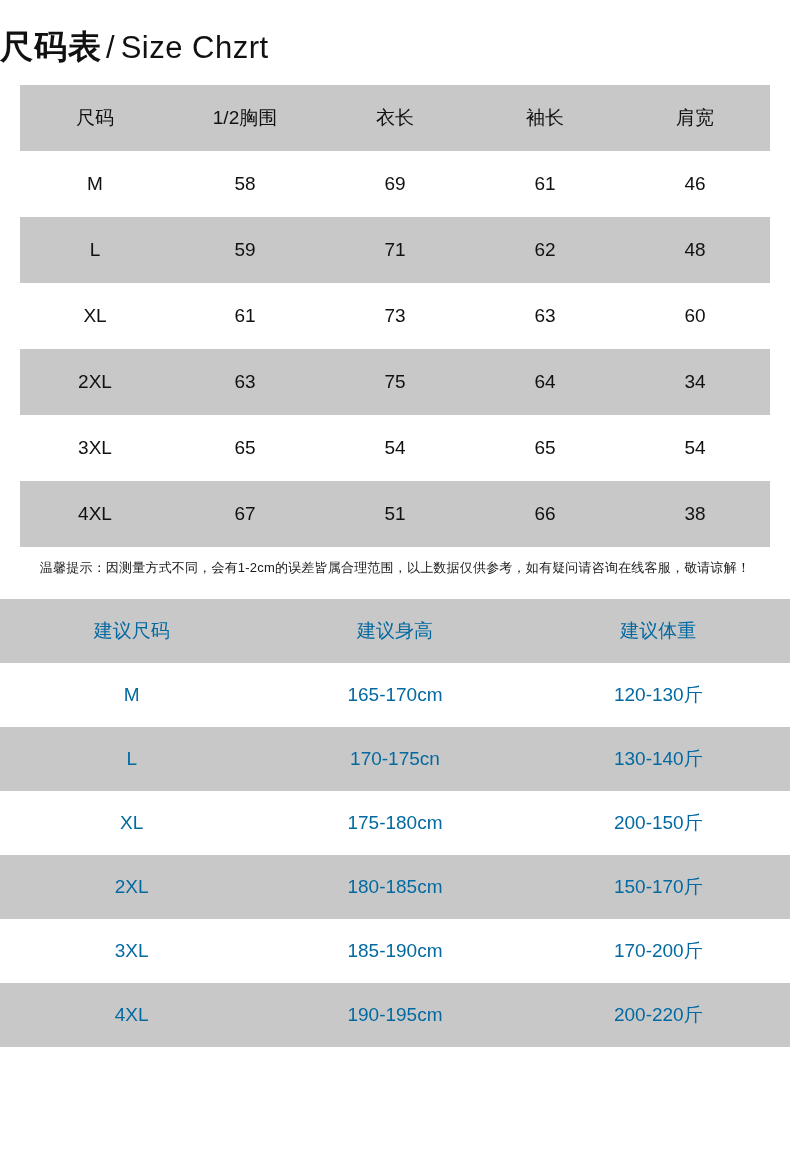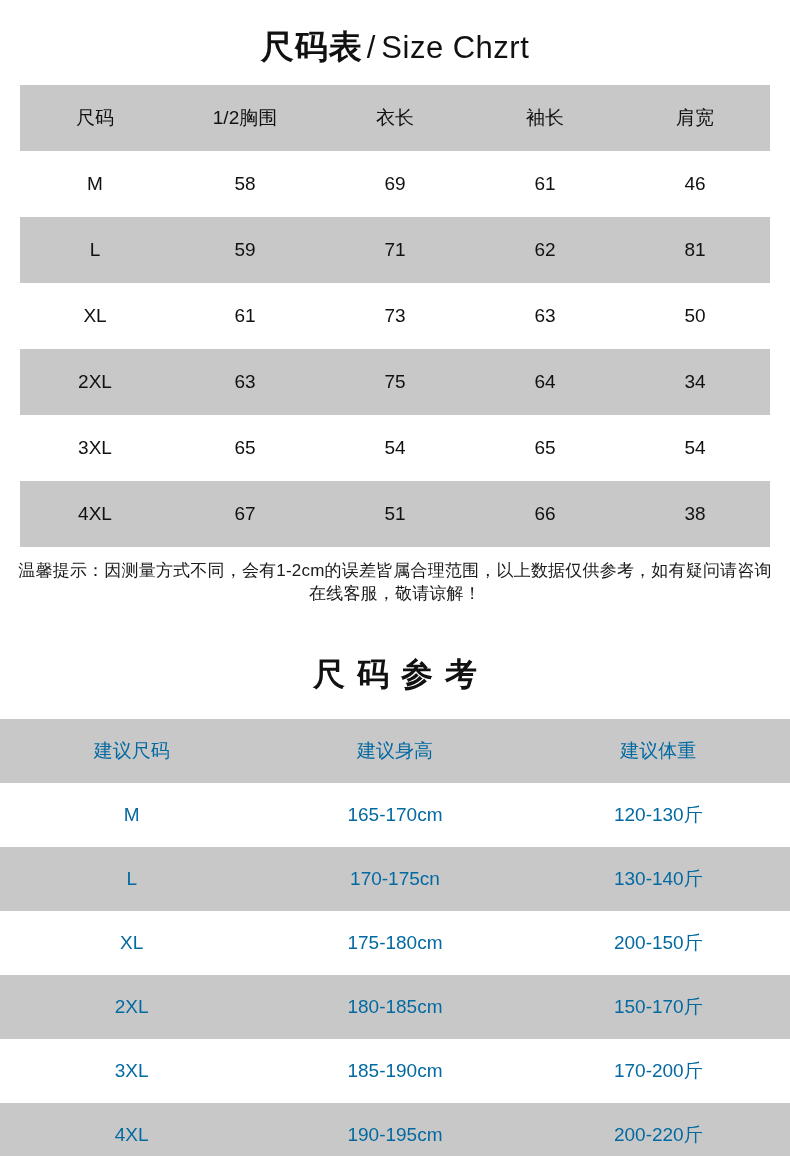--- a/index.html
+++ b/index.html
@@ -15,21 +15,20 @@
     overflow: hidden;
   }
   .page {
     position: relative;
     width: 790px;
     height: 1156px;
   }
 
   
   .title1 {
-    text-align: center;
     font-size: 33px;
     line-height: 1;
     padding-top: 30px;
     white-space: nowrap;
   }
   .title1 .cn {
     font-weight: bold;
     letter-spacing: 1px;
   }
   .title1 .sep {
@@ -69,21 +68,21 @@
     background: #ffffff;
   }
   .t1 thead th {
     font-size: 19px;
   }
 
   
   .note {
     margin-top: 12px;
     text-align: center;
-    font-size: 17px;
+    font-size: 13px;
     color: #1a1a1a;
     letter-spacing: 0.2px;
     padding: 0 18px;
   }
 
   
   .title2 {
     text-align: center;
     font-size: 32px;
     font-weight: bold;
@@ -138,28 +137,28 @@
           <td>58</td>
           <td>69</td>
           <td>61</td>
           <td>46</td>
         </tr>
         <tr class="row-shade">
           <td>L</td>
           <td>59</td>
           <td>71</td>
           <td>62</td>
-          <td>81</td>
+          <td>48</td>
         </tr>
         <tr class="row-plain">
           <td>XL</td>
           <td>61</td>
           <td>73</td>
           <td>63</td>
-          <td>50</td>
+          <td>60</td>
         </tr>
         <tr class="row-shade">
           <td>2XL</td>
           <td>63</td>
           <td>75</td>
           <td>64</td>
           <td>34</td>
         </tr>
         <tr class="row-plain">
           <td>3XL</td>
@@ -174,21 +173,20 @@
           <td>51</td>
           <td>66</td>
           <td>38</td>
         </tr>
       </tbody>
     </table>
   </div>
 
   <div class="note">温馨提示：因测量方式不同，会有1-2cm的误差皆属合理范围，以上数据仅供参考，如有疑问请咨询在线客服，敬请谅解！</div>
 
-  <div class="title2">尺码参考</div>
 
   <div class="table2-wrap">
     <table class="t2">
       <thead>
         <tr class="row-shade">
           <th>建议尺码</th>
           <th>建议身高</th>
           <th>建议体重</th>
         </tr>
       </thead>

